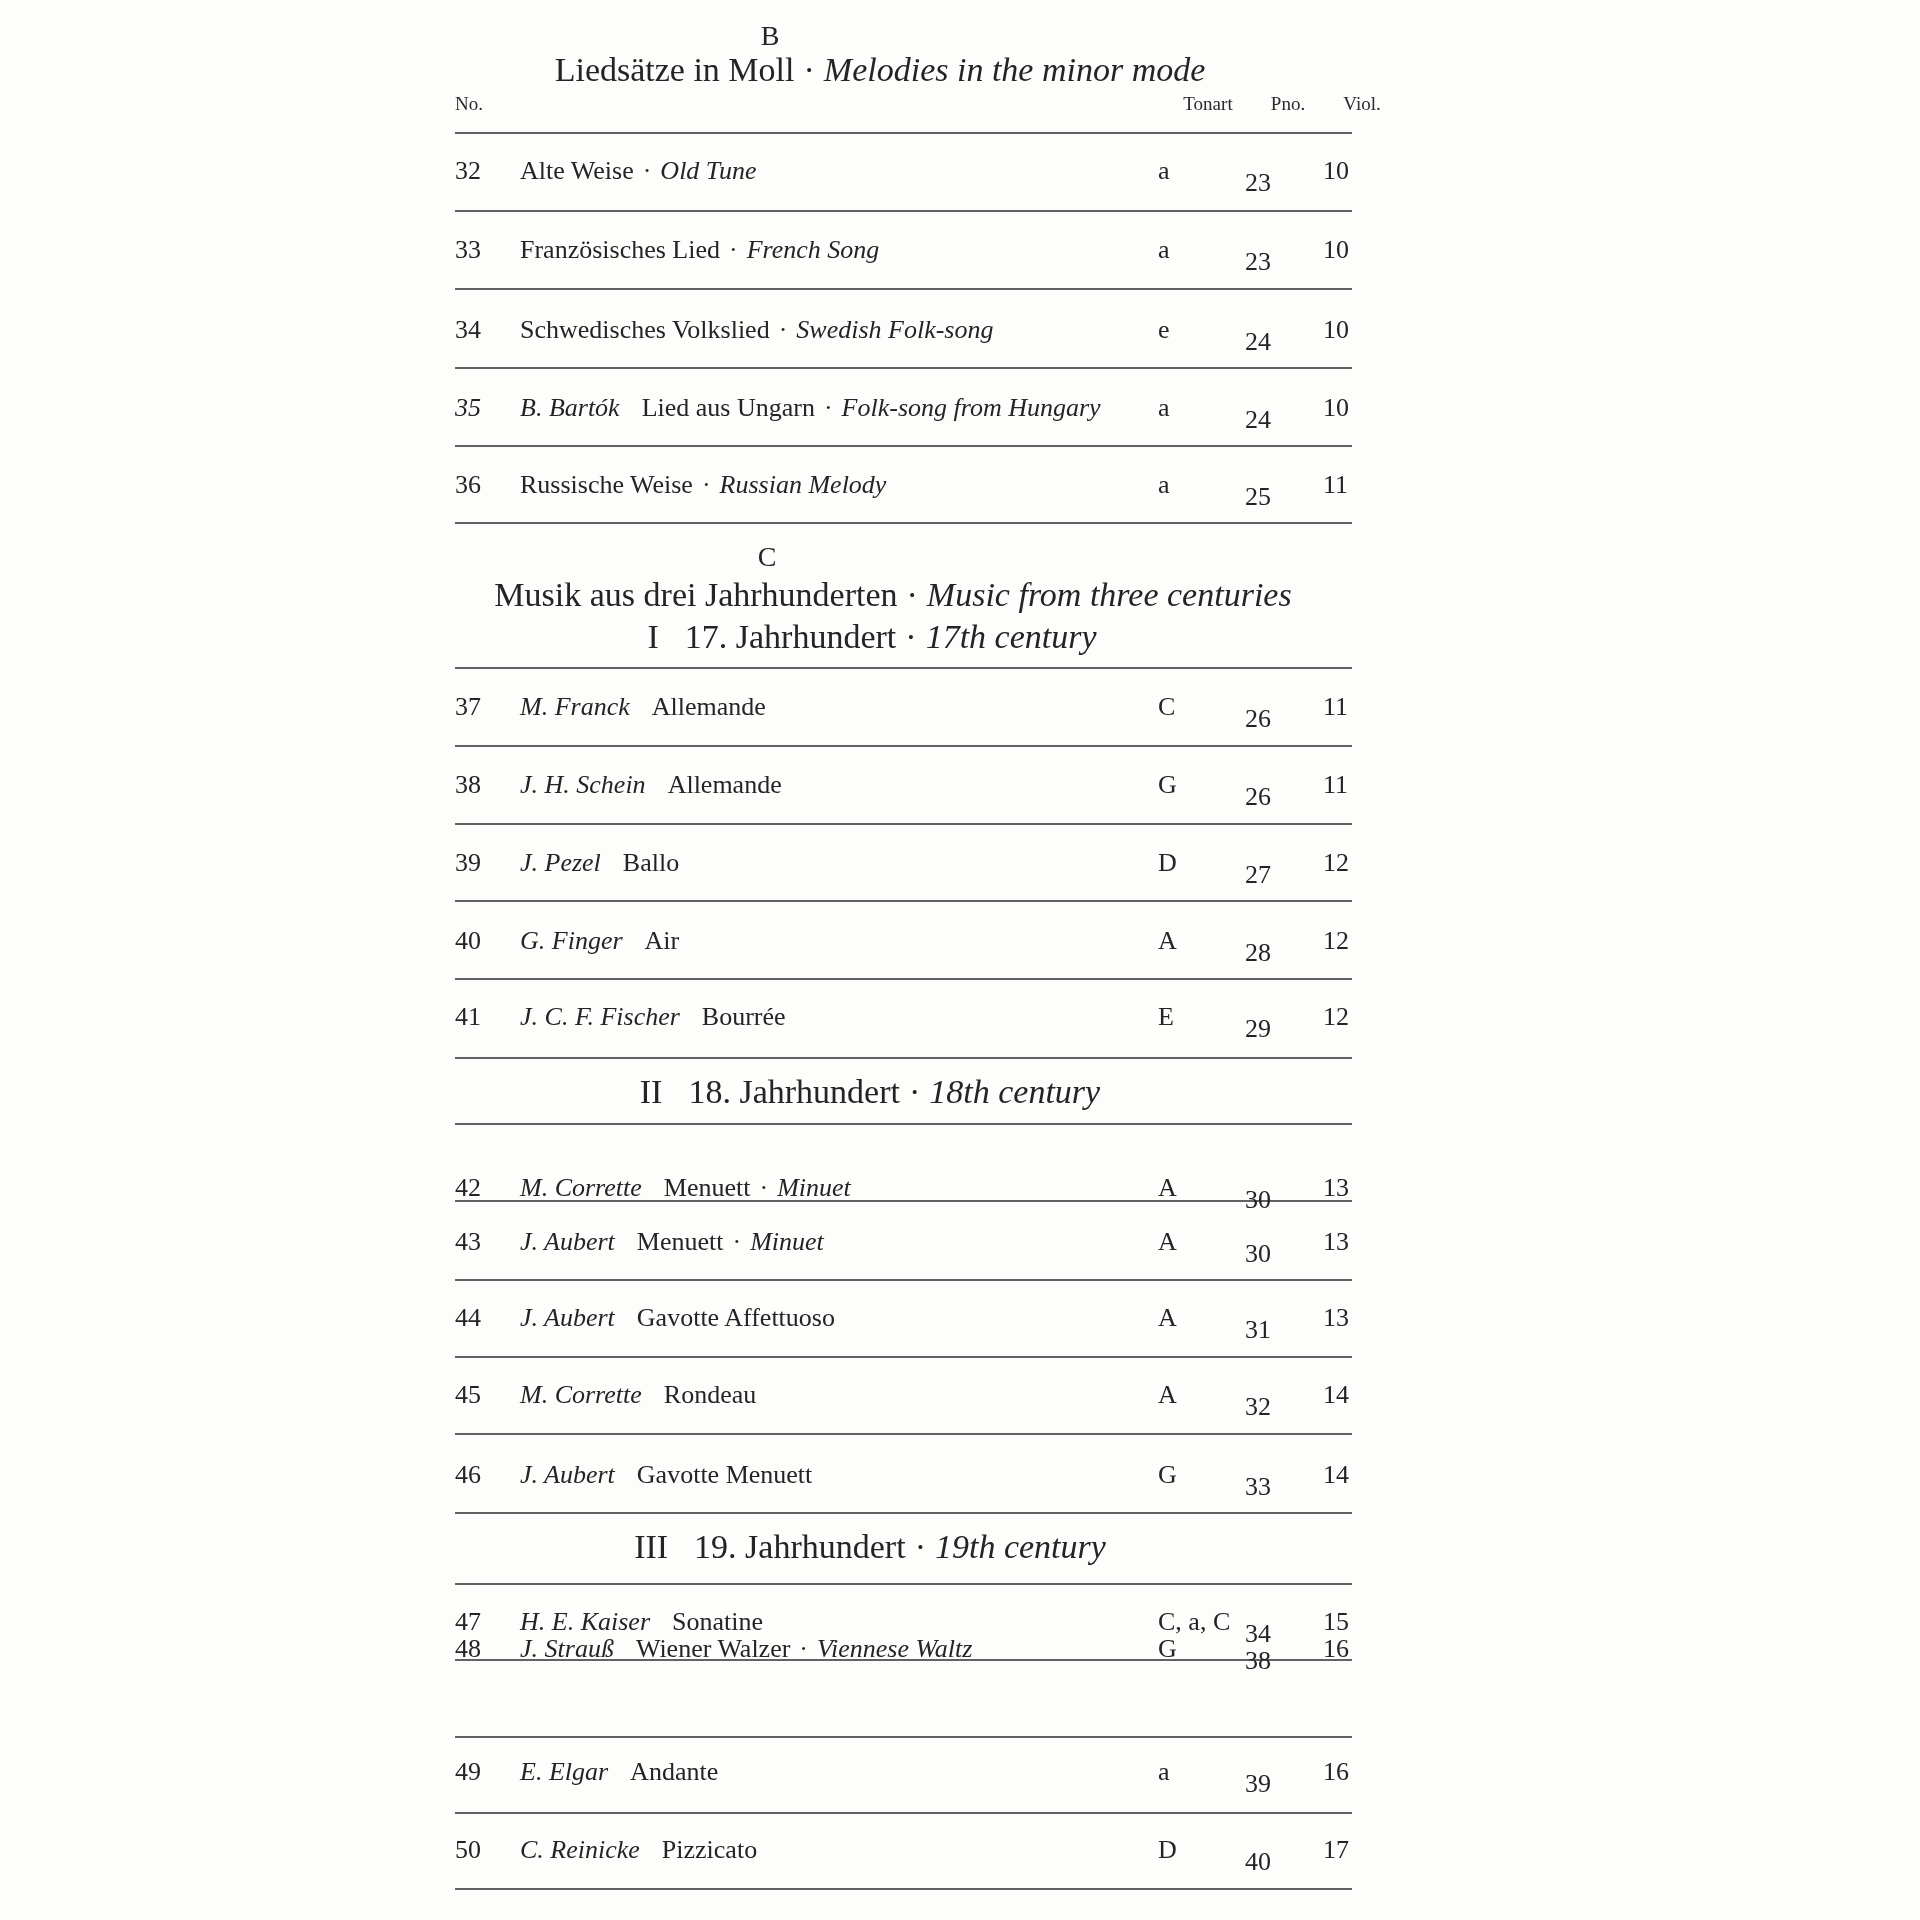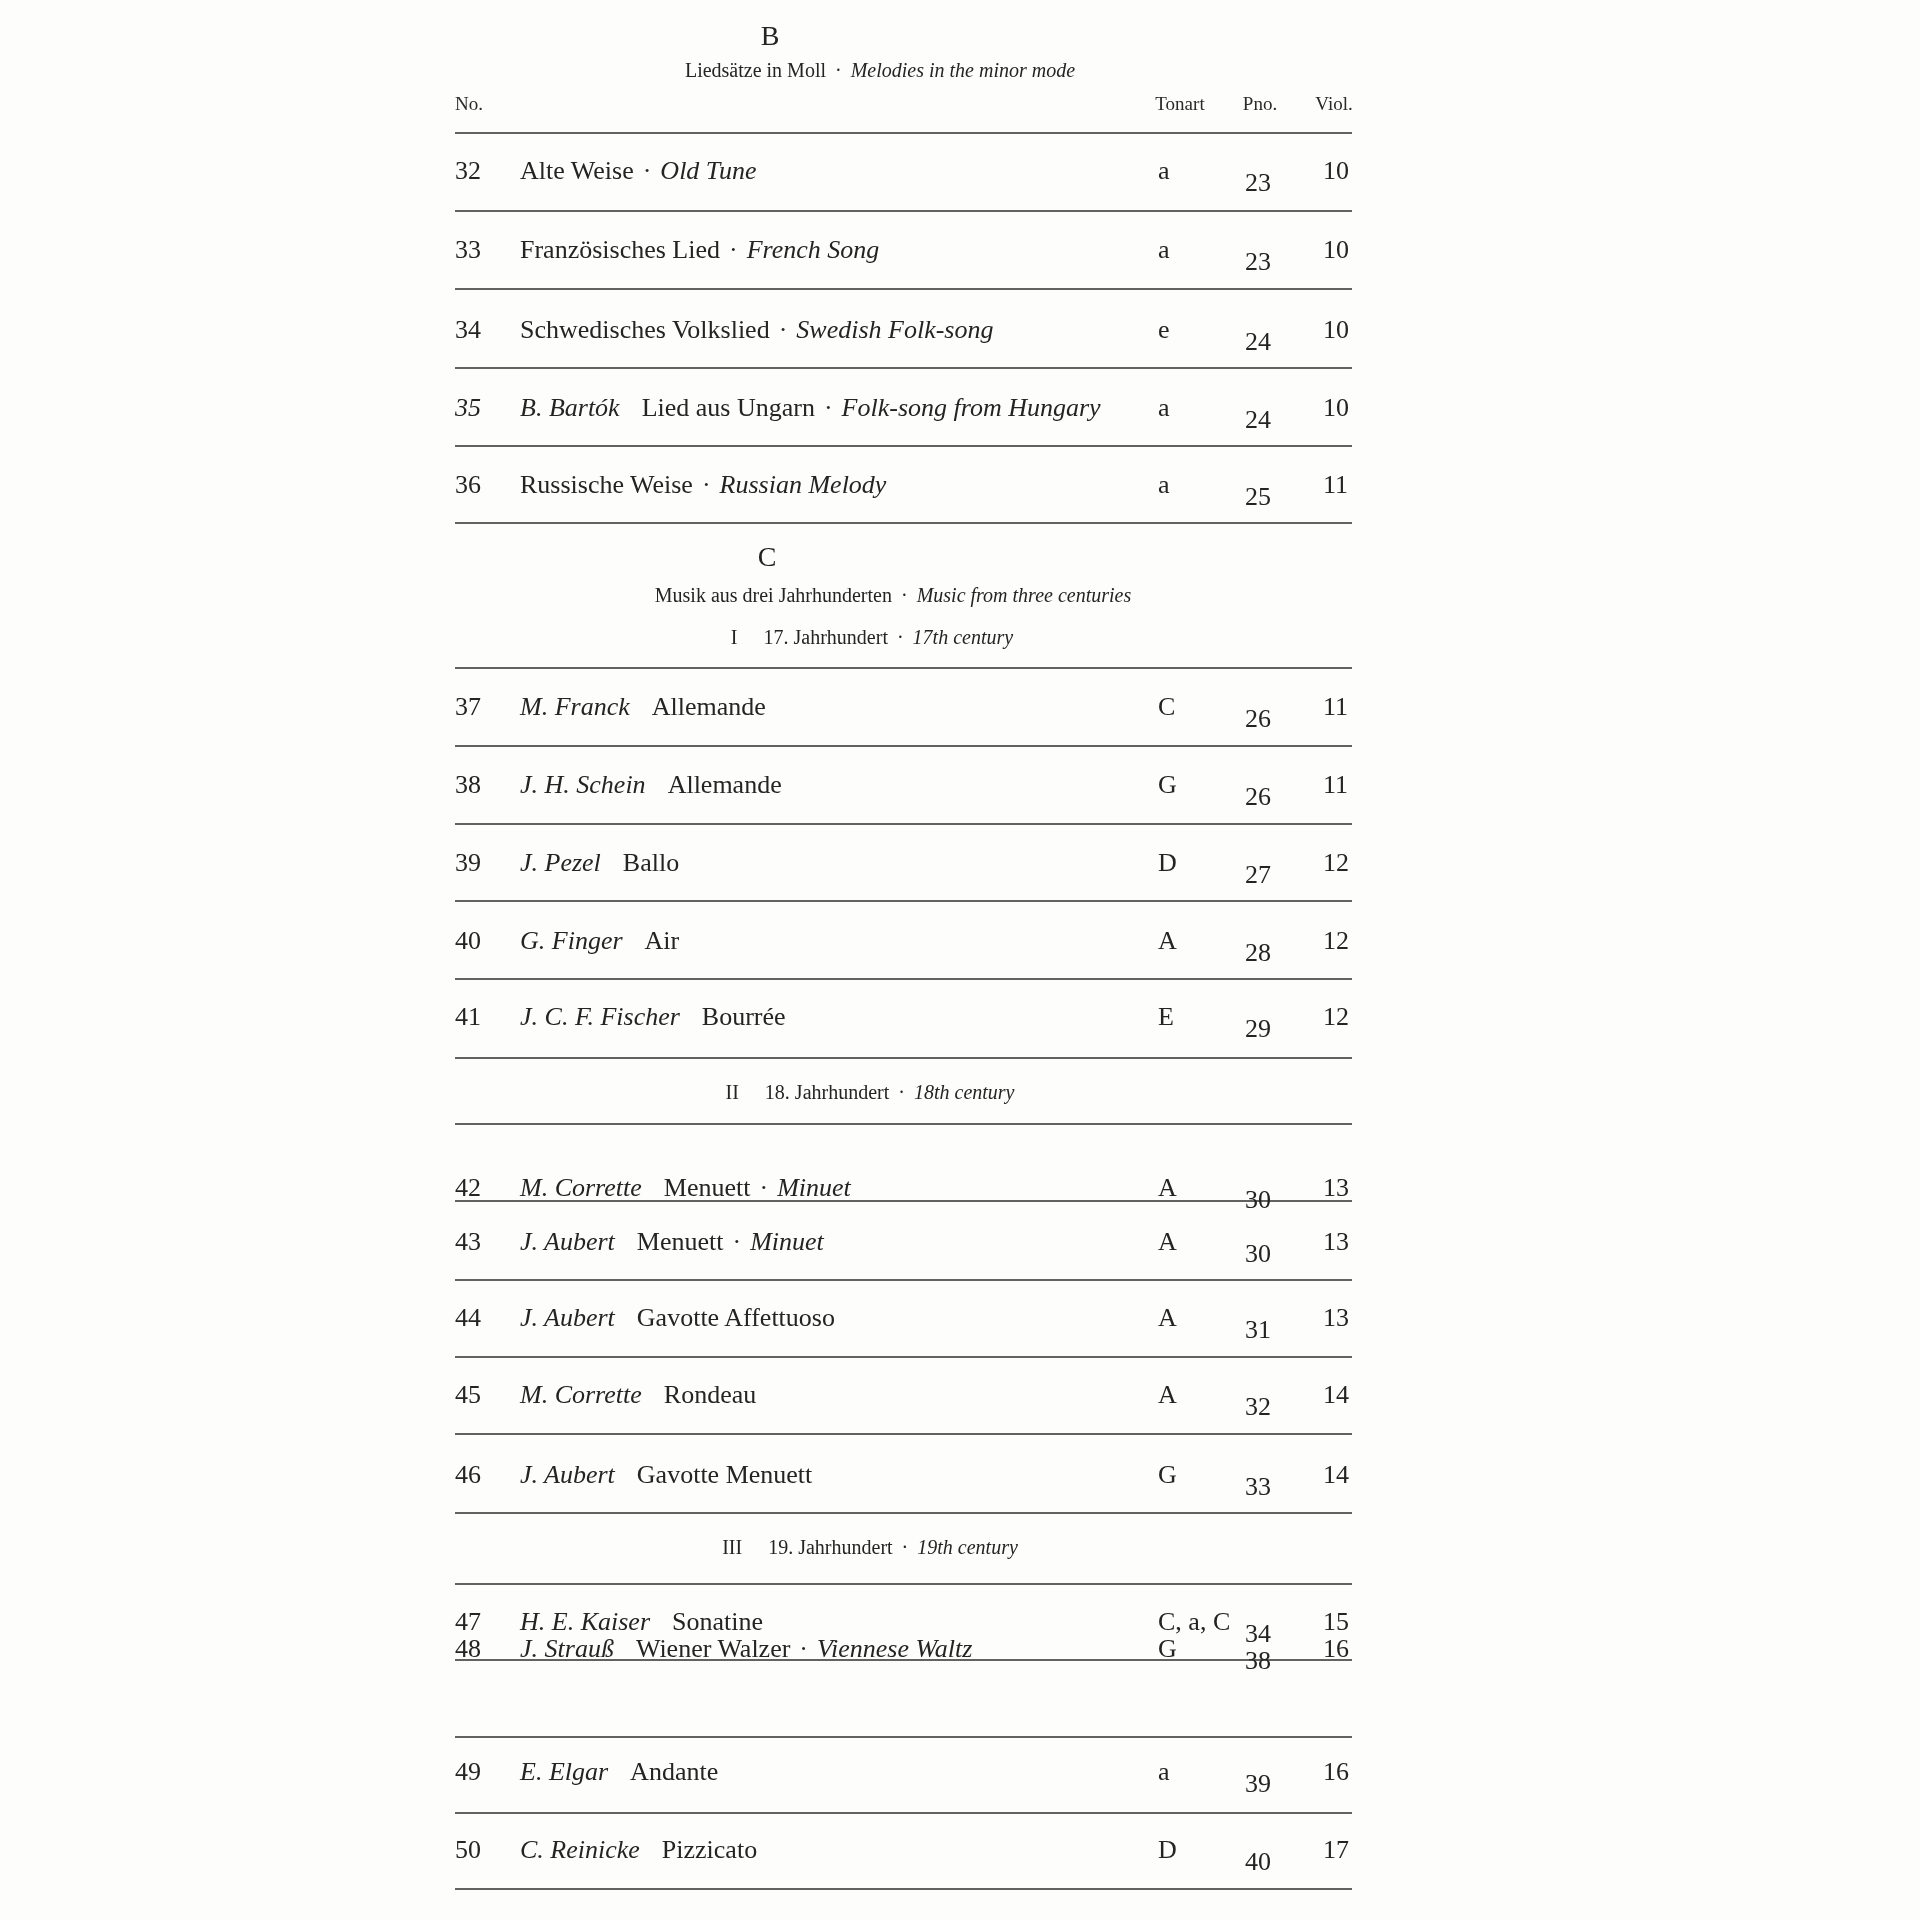--- a/index.html
+++ b/index.html
@@ -12,36 +12,36 @@
   }
   #page{position:relative;width:1920px;height:1920px;}
 
   
   .h-letter{
     position:absolute;transform:translateX(-50%);
     font-size:28px;line-height:32px;white-space:nowrap;
   }
   .h-line{
     position:absolute;transform:translateX(-50%);
-    font-size:20px;line-height:32px;white-space:nowrap;
+    font-size:34px;line-height:32px;white-space:nowrap;
   }
   .tde{font-style:normal;}
   .ten{font-style:italic;}
   .sep{margin:0 9px;}
   .sep:empty{margin:0;display:none;}
   .numeral{margin-right:26px;}
 
   
   #table{position:absolute;left:455px;top:0;width:897px;height:1920px;}
   .rule{
     position:absolute;left:0;width:100%;height:2px;
     background:#3f3f3f;opacity:.82;
   }
   .colhead{position:absolute;font-size:19px;line-height:24px;color:#2a2a2a;white-space:nowrap;}
-  .ch-center{transform:translateX(-50%);}
+  .ch-center{transform:translateX(-50%);margin-left:28px;}
 
   .row{position:absolute;left:0;width:100%;height:34px;font-size:26px;line-height:34px;white-space:nowrap;}
   .row .no{position:absolute;left:0;}
   .row .no.italic{font-style:italic;}
   .row .entry{position:absolute;left:65px;}
   .composer{font-style:italic;margin-right:22px;}
   .composer:empty{margin-right:0;display:none;}
   .row .tonart{position:absolute;left:703px;}
   .row .pno{position:absolute;left:790px;margin-top:12px;}
   .row .viol{position:absolute;left:868px;}

